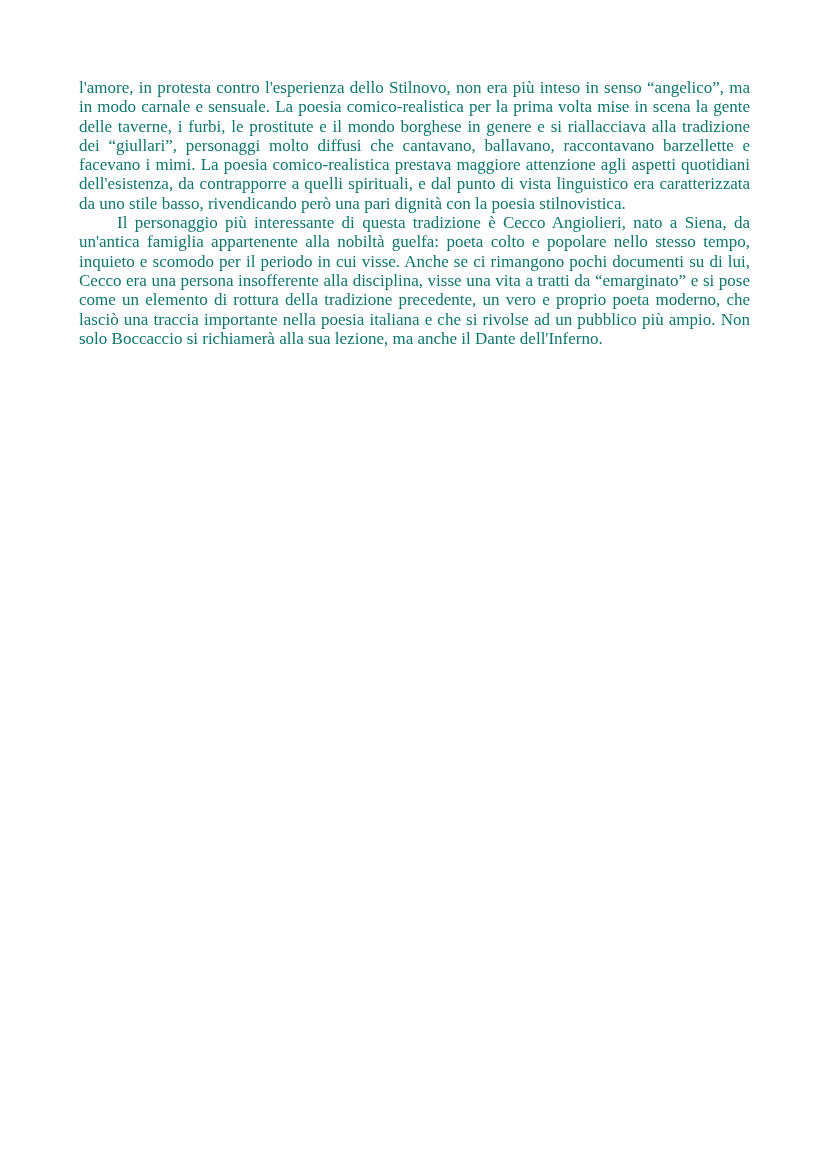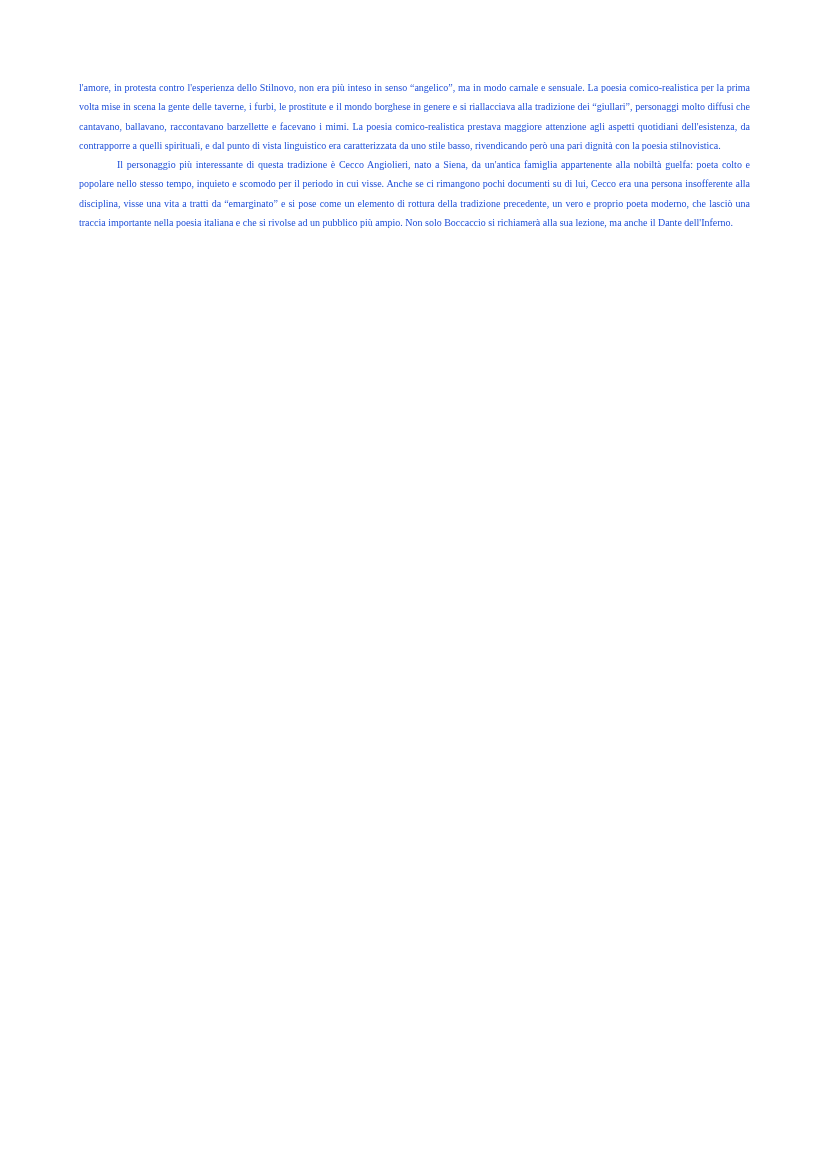--- a/index.html
+++ b/index.html
@@ -12,23 +12,23 @@
       height: 1171px;
       position: relative;
       overflow: hidden;
     }
     .page {
       position: absolute;
       left: 79px;
       top: 78px;
       width: 671px;
       font-family: "Liberation Serif", serif;
-      font-size: 10px;
+      font-size: 17px;
       line-height: 19.3px;
-      color: #1d4ed8;
+      color: #0f766e;
       text-align: justify;
     }
     .para {
       margin: 0;
       text-align: justify;
     }
     .para.indent {
       text-indent: 38px;
     }
   </style>

